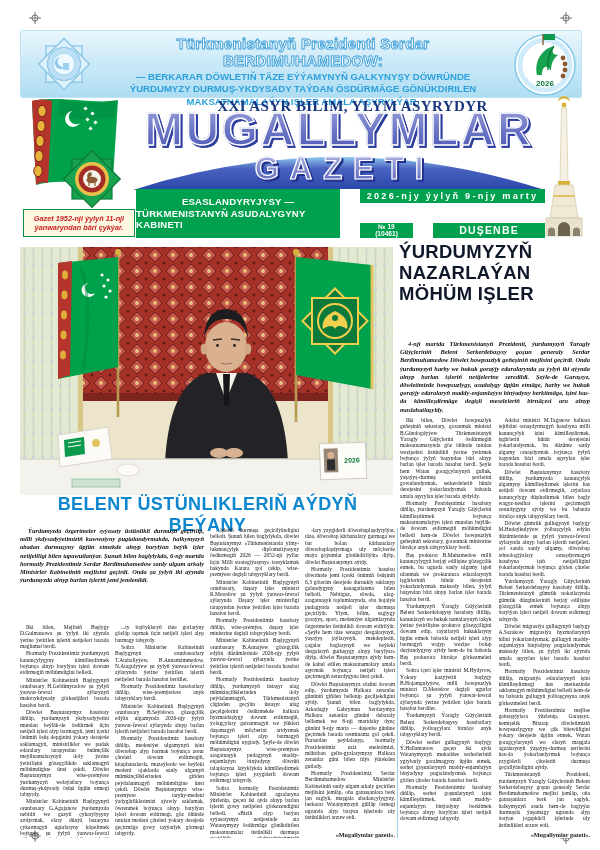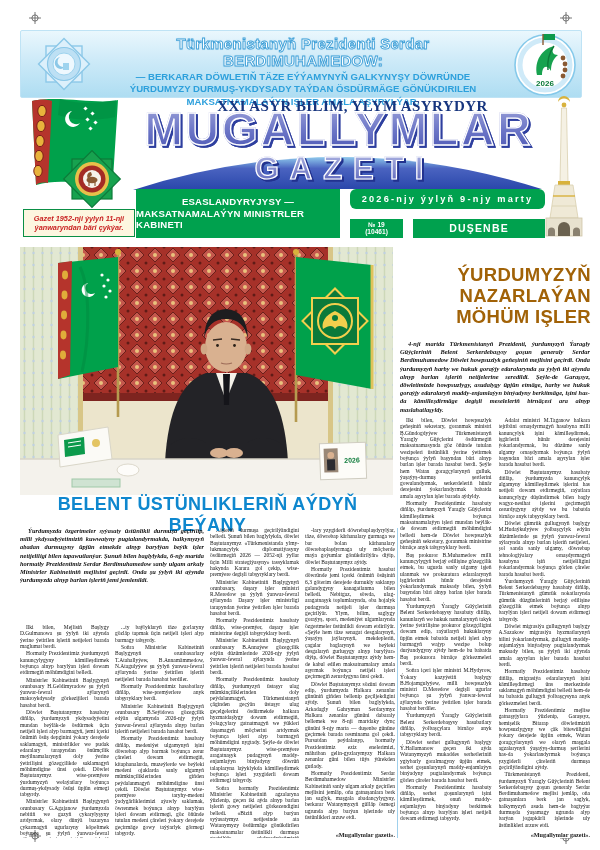--- a/index.html
+++ b/index.html
@@ -38,25 +38,25 @@
          filter:drop-shadow(2px 2px 0 #22328f);}
 
   .flaggfx{position:absolute;left:20px;top:97px;}
   .since{position:absolute;left:23px;top:209px;width:112px;height:28px;
          border:1.6px solid #0a8f45;background:#fdf6e0;color:#c92222;
          font-weight:700;font-style:italic;font-size:7.3px;line-height:1.3;
          display:flex;align-items:center;justify-content:center;text-align:center;padding:4px 2px;box-sizing:border-box;}
 
   
   .gbar{position:absolute;left:136px;top:189px;width:409px;height:49px;background:#ffffff;
-        display:grid;grid-template-columns:204px 53px 1fr;grid-template-rows:1fr 1fr;gap:10px;}
+        display:grid;grid-template-columns:204px 53px 1fr;grid-template-rows:1fr 1fr;gap:20px;}
   .gcell{background:#00a14e;color:#fff;display:flex;flex-direction:column;align-items:center;justify-content:center;}
   .founder{grid-column:1;grid-row:1/3;}
   .founder div{font-weight:700;font-size:9.6px;line-height:1.25;letter-spacing:.2px;}
-  .gdate{grid-column:2/4;grid-row:1;font-weight:700;font-size:9.2px;letter-spacing:2.2px;border-radius:6px;}
+  .gdate{grid-column:2/4;grid-row:1;font-weight:700;font-size:9.2px;letter-spacing:2.2px;}
   .gissue{grid-column:2;grid-row:2;font-weight:700;font-size:6.6px;line-height:1.15;}
   .gday{grid-column:3;grid-row:2;font-weight:700;font-size:10.5px;letter-spacing:1.2px;}
 
   .monument{position:absolute;left:544px;top:92px;}
 
   
   .photo{position:absolute;left:20px;top:247px;width:373px;height:248px;overflow:hidden;background:#e8e7d8;}
 
   
   .a1-head{position:absolute;left:20px;top:494px;width:375px;text-align:center;
@@ -72,22 +72,22 @@
   .twocol .ncol + .ncol{margin-left:6px;}
   .c3{width:89px;flex:none;margin-right:6px;}
   .c4{width:90px;flex:none;display:flex;flex-direction:column;}
   .para{font-size:5.5px;line-height:1.15;text-align:justify;text-indent:6px;margin:0 0 1px 0;color:#141414;}
   .flow{flex:1;overflow:hidden;}
   .sig{font-family:"Liberation Serif",serif;font-weight:700;font-size:6.2px;text-align:right;
        padding-top:2px;background:#fff;}
 
   .vrule{position:absolute;left:397px;top:528px;width:1.4px;height:310px;background:#9fd0ec;}
 
-  .a2-head{position:absolute;left:399px;top:264px;width:192px;text-align:right;
-           font-weight:800;font-size:18.5px;line-height:21px;letter-spacing:.3px;color:#a16207;}
+  .a2-head{position:absolute;left:399px;top:241px;width:192px;text-align:left;
+           font-weight:800;font-size:18.5px;line-height:21px;letter-spacing:.3px;color:#0f172a;}
   .a2-lead{position:absolute;left:400px;top:340px;width:190px;height:74px;overflow:hidden;}
   .a2-body{position:absolute;left:400px;top:417px;width:190px;height:421px;display:flex;overflow:hidden;}
   .a2-body .ncol{width:91.5px;flex:none;}
   .a2c2{margin-left:7px;display:flex;flex-direction:column;}
 </style>
 </head>
 <body>
 
 <div class="page">
 
@@ -185,21 +185,21 @@
           </defs>
         <path d="M0,40 Q206,-26 412,40 Z" fill="url(#arcg)"></path>
       </svg>
       <div class="m-sub">GAZETI</div>
     </div>
   </div>
 
   <div class="gbar">
     <div class="gcell founder">
       <div>ESASLANDYRYJYSY —</div>
-      <div>MAKSATNAMALAÝYN MINISTRLER KABINETI</div>
+      <div>TÜRKMENISTANYŇ ASUDALYGYNY KABINETI</div>
     </div>
     <div class="gcell gdate">2026-njy ýylyň 9-njy marty</div>
     <div class="gcell gissue">
       <div>№ 19</div>
       <div>(10461)</div>
     </div>
     <div class="gcell gday">DUŞENBE</div>
   </div>
 
   <svg class="monument" width="40" height="146" viewBox="0 0 40 146">

